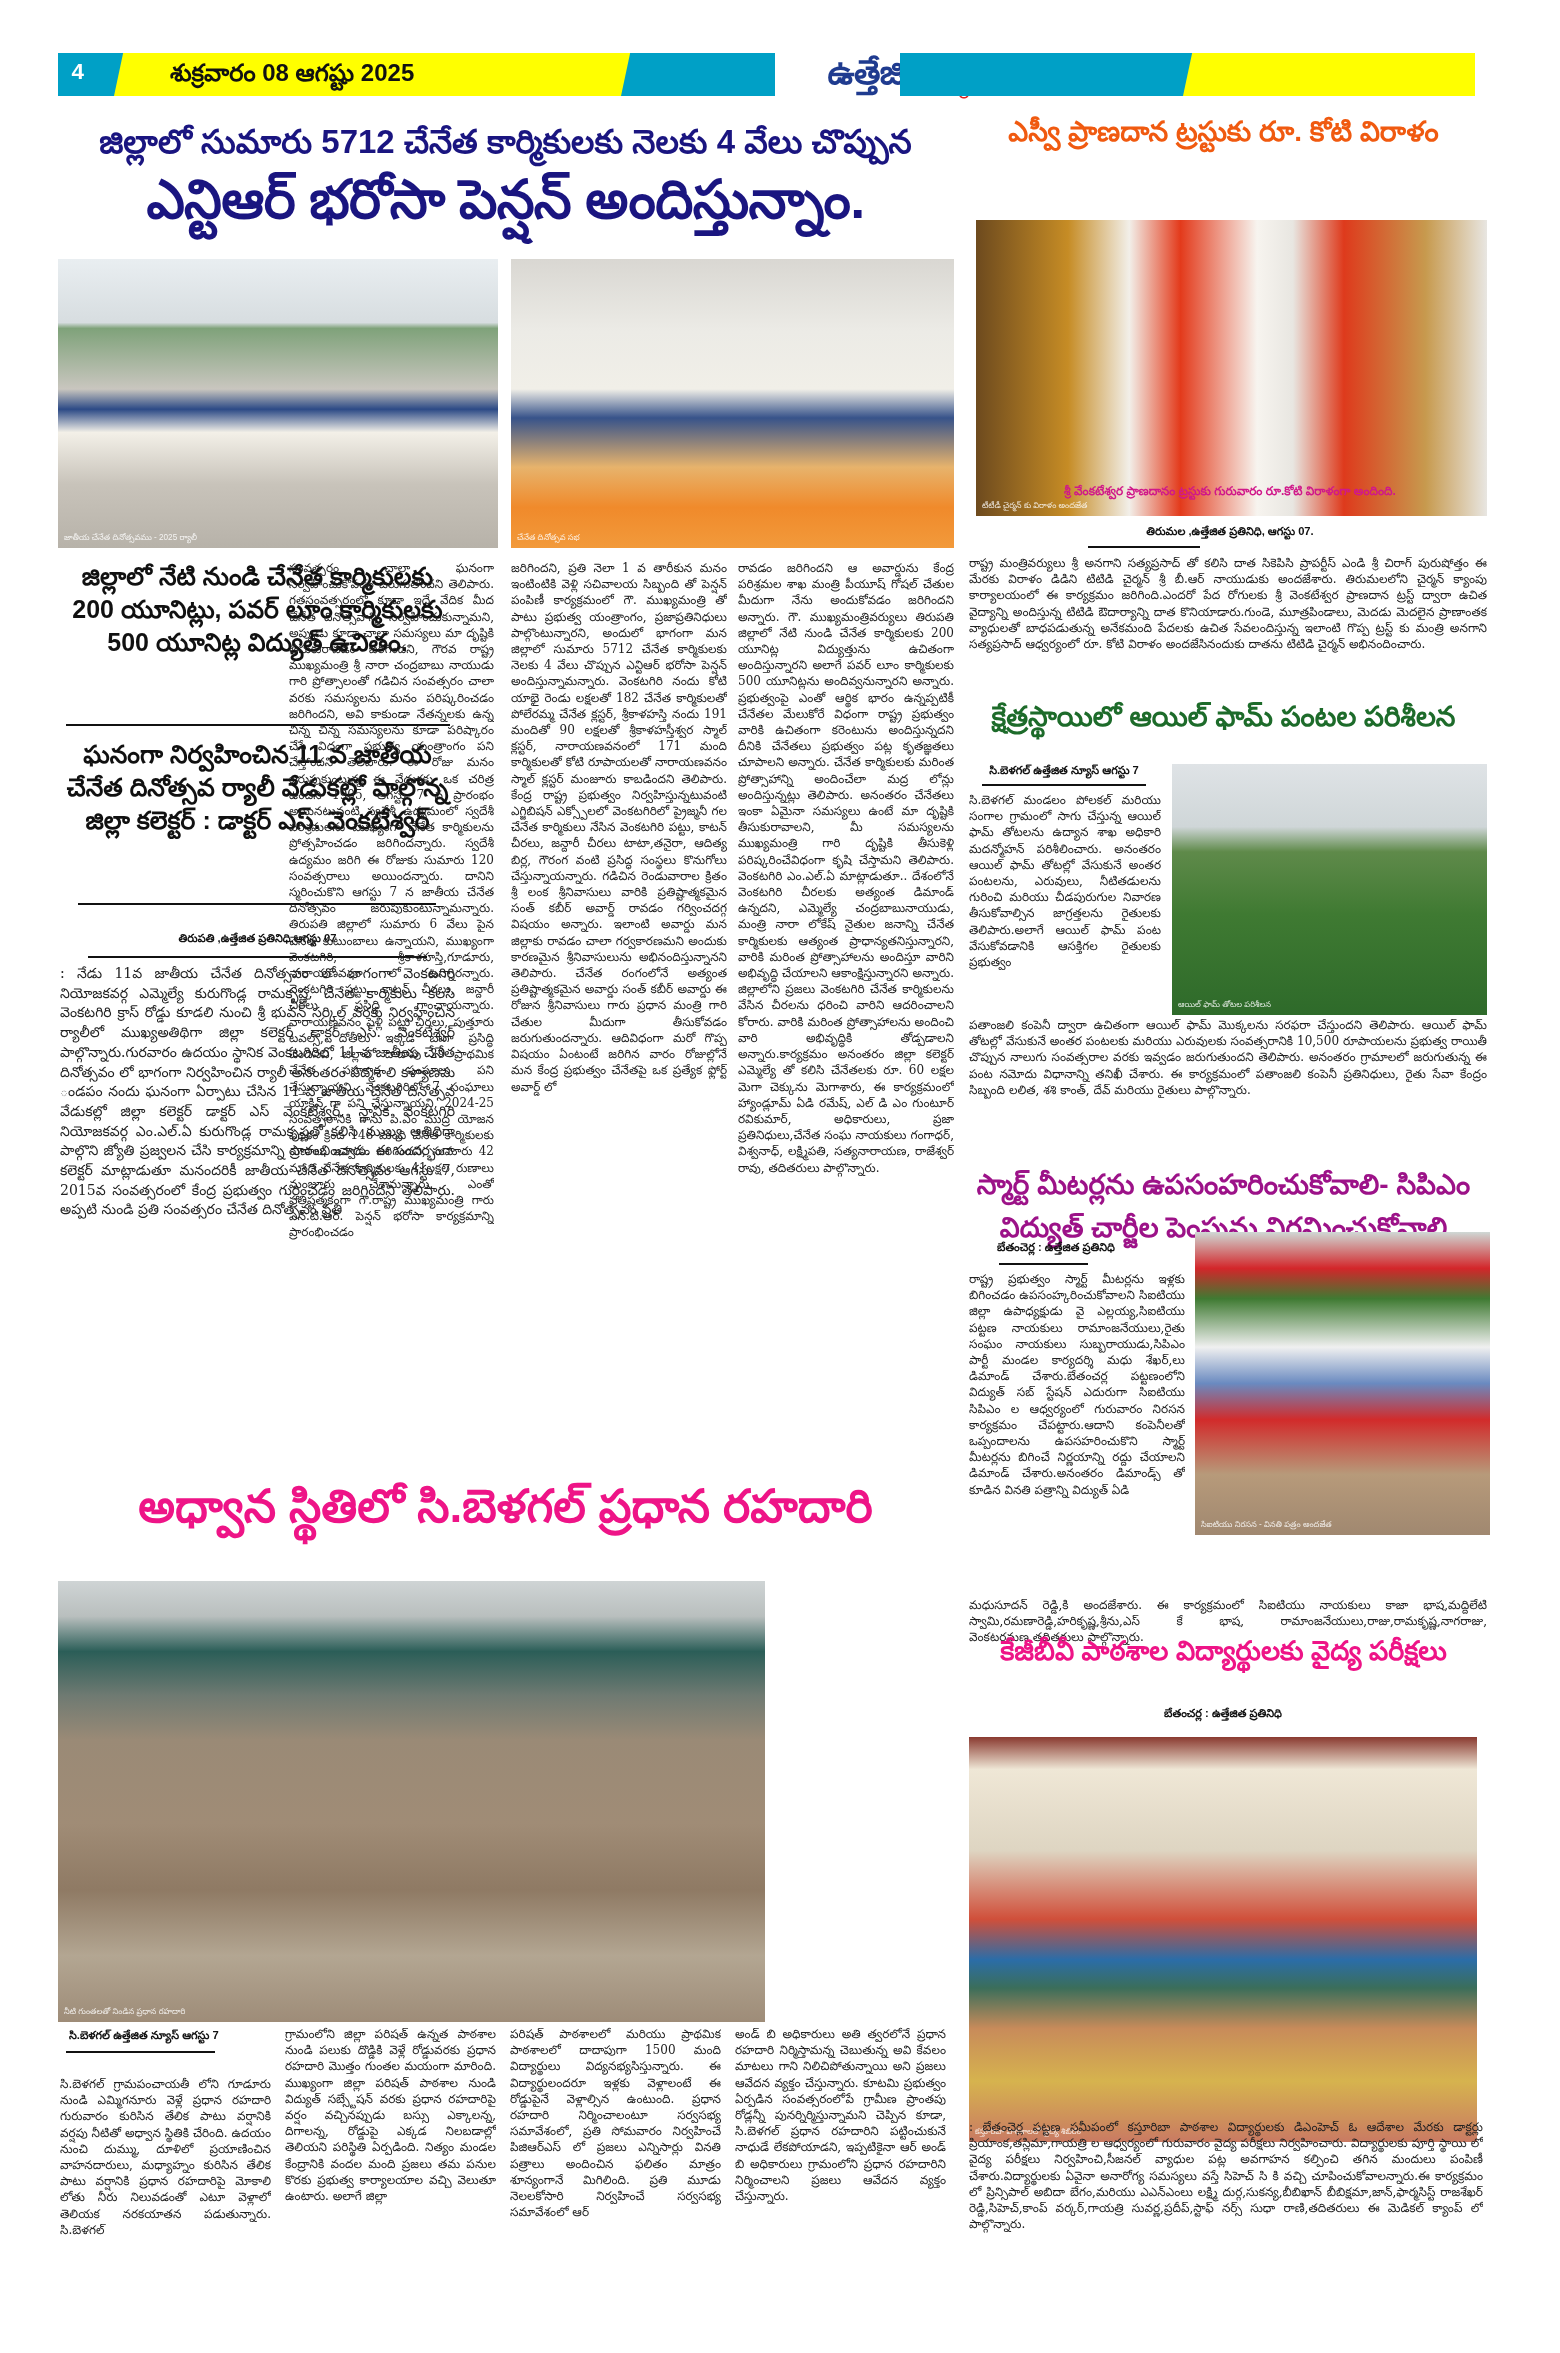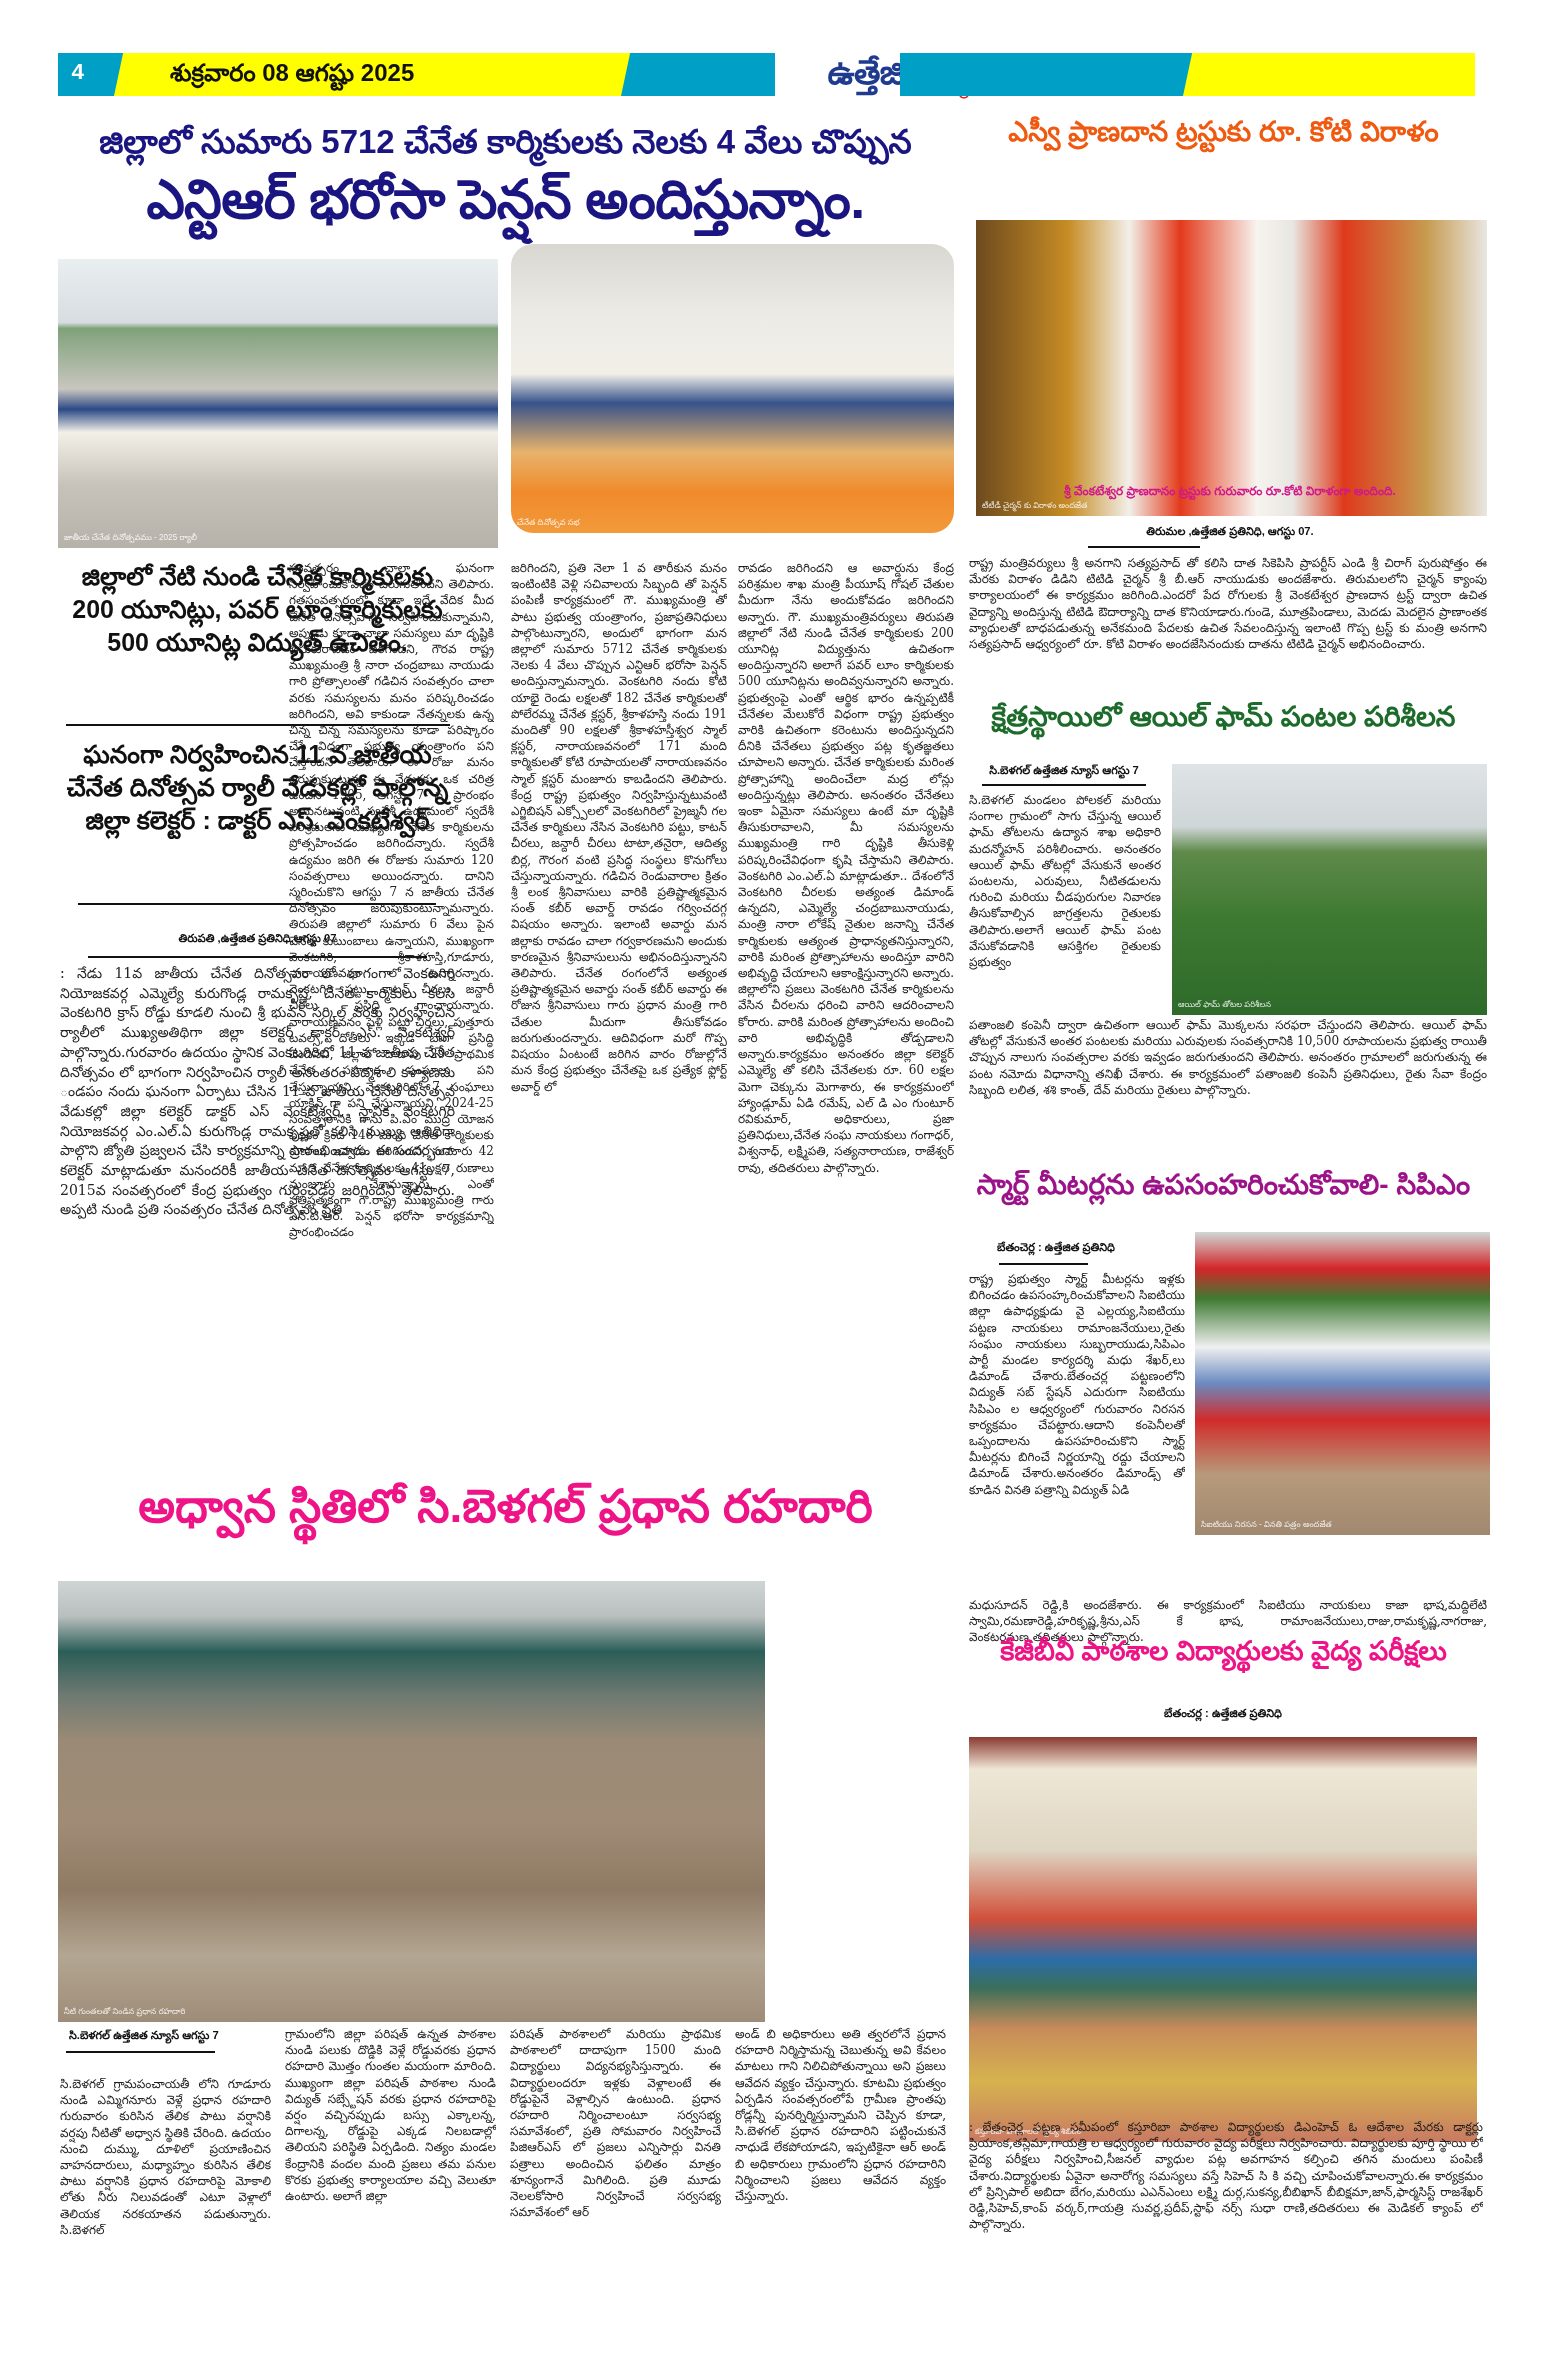--- a/index.html
+++ b/index.html
@@ -18,22 +18,22 @@
   .mast-right { left: 900px; top: 53px; width: 575px; height: 43px; background: #00a0c6; overflow: hidden; }
   .mast-right-yellow { position:absolute; left: 283px; top:0; width: 313px; height:43px; background:#ffff00; transform: skewX(-12deg); transform-origin: bottom left; }
 
   
   .kicker { left: 60px; top: 123px; width: 891px; text-align: center; font: bold 33px "Liberation Sans", sans-serif; color: #1a1580; white-space: nowrap; }
   .main-head { left: 60px; top: 168px; width: 891px; text-align: center; font: bold 54px "Liberation Sans", sans-serif; color: #1a1580; white-space: nowrap; letter-spacing: -0.7px; }
 
   .photo { background: #888; overflow: hidden; }
   .ph-rally { left: 58px; top: 259px; width: 440px; height: 289px;
     background: linear-gradient(180deg, #e9eef1 0%, #d7dde0 22%, #7fa27a 24%, #c9c6bf 45%, #2c4a86 52%, #f3f0e8 60%, #c8c3ba 78%, #b7b2a9 100%); }
-  .ph-meeting { left: 511px; top: 244px; width: 443px; height: 289px;
-    background: linear-gradient(180deg, #d9d7d2 0%, #ecebe6 25%, #f1efe8 45%, #37538a 55%, #e7b36c 72%, #f08a2b 86%, #f29a3b 100%); border-radius: 22px; }
+  .ph-meeting { left: 511px; top: 259px; width: 443px; height: 289px;
+    background: linear-gradient(180deg, #d9d7d2 0%, #ecebe6 25%, #f1efe8 45%, #37538a 55%, #e7b36c 72%, #f08a2b 86%, #f29a3b 100%); }
   .ph-temple { left: 976px; top: 184px; width: 511px; height: 296px;
     background: linear-gradient(90deg, #6d4a1e 0%, #c68c25 18%, #f2efe9 30%, #e33a1b 40%, #f7f4ef 55%, #e8e6e1 62%, #de3a1c 72%, #c79a4e 88%, #e8e6e2 100%); margin-top: 36px; }
   .ph-oil { left: 1172px; top: 764px; width: 315px; height: 251px;
     background: linear-gradient(180deg, #dfe3e6 0%, #cfd6d8 25%, #5f8a4a 35%, #3f7a32 60%, #2e6a2a 100%); }
   .ph-cpm { left: 1195px; top: 1232px; width: 295px; height: 303px;
     background: linear-gradient(180deg, #cfd8d5 0%, #d3262a 12%, #3f7a32 22%, #f0f0f0 38%, #6a8ac0 50%, #d22b2b 62%, #b79a7a 80%, #a08870 100%); padding-left: 36px; }
   .ph-road { left: 58px; top: 1581px; width: 707px; height: 441px;
     background: linear-gradient(180deg, #cfd4d5 0%, #b9bfbe 8%, #2b5e58 16%, #6f7a72 26%, #9a8a76 36%, #a08c76 55%, #8f7a64 70%, #b3a692 85%, #9e8c78 100%); }
   .ph-school { left: 969px; top: 1737px; width: 508px; height: 405px;
     background: linear-gradient(180deg, #8a3a30 0%, #efe7d6 8%, #ded5c2 28%, #d04f3a 45%, #2b6da8 55%, #3b6e5a 62%, #c88b5a 72%, #d6b34e 85%, #c97a63 100%); }
@@ -338,20 +338,21 @@
 <div class="abs dateline" style="left:969px; top:764px; width:190px;">సి.బెళగల్ ఉత్తేజిత న్యూస్ ఆగస్టు 7</div>
 <div class="abs rule" style="left:982px; top:784px; width:164px;"></div>
 <div class="abs col-sm" style="left:969px; top:792px; width:192px; height:224px;">సి.బెళగల్ మండలం పోలకల్ మరియు సంగాల గ్రామంలో సాగు చేస్తున్న ఆయిల్ ఫామ్ తోటలను ఉద్యాన శాఖ అధికారి మదన్మోహన్ పరిశీలించారు. అనంతరం ఆయిల్ ఫామ్ తోటల్లో వేసుకునే అంతర పంటలను, ఎరువులు, నీటితడులను గురించి మరియు చీడపురుగుల నివారణ తీసుకోవాల్సిన జాగ్రత్తలను రైతులకు తెలిపారు.అలాగే ఆయిల్ ఫామ్ పంట వేసుకోవడానికి ఆసక్తిగల రైతులకు ప్రభుత్వం</div>
 <div class="abs photo ph-oil">
   <span class="ph-label">ఆయిల్ ఫామ్ తోటల పరిశీలన</span>
 </div>
 <div class="abs col-sm" style="left:969px; top:1017px; width:518px; height:108px;">పతాంజలి కంపెనీ ద్వారా ఉచితంగా ఆయిల్ ఫామ్ మొక్కలను సరఫరా చేస్తుందని తెలిపారు. ఆయిల్ ఫామ్ తోటల్లో వేసుకునే అంతర పంటలకు మరియు ఎరువులకు సంవత్సరానికి 10,500 రూపాయలను ప్రభుత్వ రాయితీ చొప్పున నాలుగు సంవత్సరాల వరకు ఇవ్వడం జరుగుతుందని తెలిపారు. అనంతరం గ్రామాలలో జరుగుతున్న ఈ పంట నమోదు విధానాన్ని తనిఖీ చేశారు. ఈ కార్యక్రమంలో పతాంజలి కంపెనీ ప్రతినిధులు, రైతు సేవా కేంద్రం సిబ్బంది లలిత, శశి కాంత్, దేవ్ మరియు రైతులు పాల్గొన్నారు.</div>
 
 <div class="abs head-purple">
   <div>స్మార్ట్ మీటర్లను ఉపసంహరించుకోవాలి- సిపిఎం</div>
+  <div>విద్యుత్ చార్జీల పెంపును విరమించుకోవాలి</div>
 </div>
 <div class="abs dateline" style="left:969px; top:1241px; width:171px; text-align:left; padding-left:28px;">బేతంచెర్ల : ఉత్తేజిత ప్రతినిధి</div>
 <div class="abs rule" style="left:999px; top:1263px; width:89px;"></div>
 <div class="abs col-sm" style="left:969px; top:1271px; width:216px; height:268px;"> రాష్ట్ర ప్రభుత్వం స్మార్ట్ మీటర్లను ఇళ్లకు బిగించడం ఉపసంహ్కరించుకోవాలని సిఐటియు జిల్లా ఉపాధ్యక్షుడు వై ఎల్లయ్య,సిఐటియు పట్టణ నాయకులు రామాంజనేయులు,రైతు సంఘం నాయకులు సుబ్బరాయుడు,సిపిఎం పార్టీ మండల కార్యదర్శి మధు శేఖర్,లు డిమాండ్ చేశారు.బేతంచర్ల పట్టణంలోని విద్యుత్ సబ్ స్టేషన్ ఎదురుగా సిఐటియు సిపిఎం ల ఆధ్వర్యంలో గురువారం నిరసన కార్యక్రమం చేపట్టారు.ఆదాని కంపెనీలతో ఒప్పందాలను ఉపసహరించుకొని స్మార్ట్ మీటర్లను బిగించే నిర్ణయాన్ని రద్దు చేయాలని డిమాండ్ చేశారు.అనంతరం డిమాండ్స్ తో కూడిన వినతి పత్రాన్ని విద్యుత్ ఏడి</div>
 <div class="abs photo ph-cpm">
   <span class="ph-label">సిఐటియు నిరసన - వినతి పత్రం అందజేత</span>
 </div>
 <div class="abs col-sm" style="left:969px; top:1597px; width:518px; height:67px;">మధుసూదన్ రెడ్డి,కి అందజేశారు. ఈ కార్యక్రమంలో సిఐటియు నాయకులు కాజా భాష,మద్దిలేటి స్వామి,రమణారెడ్డి,హరికృష్ణ,శ్రీను,ఎస్ కే భాష, రామాంజనేయులు,రాజు,రామకృష్ణ,నాగరాజు, వెంకటరమణ,తదితరులు పాల్గొన్నారు.</div>
 
 <div class="abs head-pink-big">అధ్వాన స్థితిలో సి.బెళగల్ ప్రధాన రహదారి</div>

